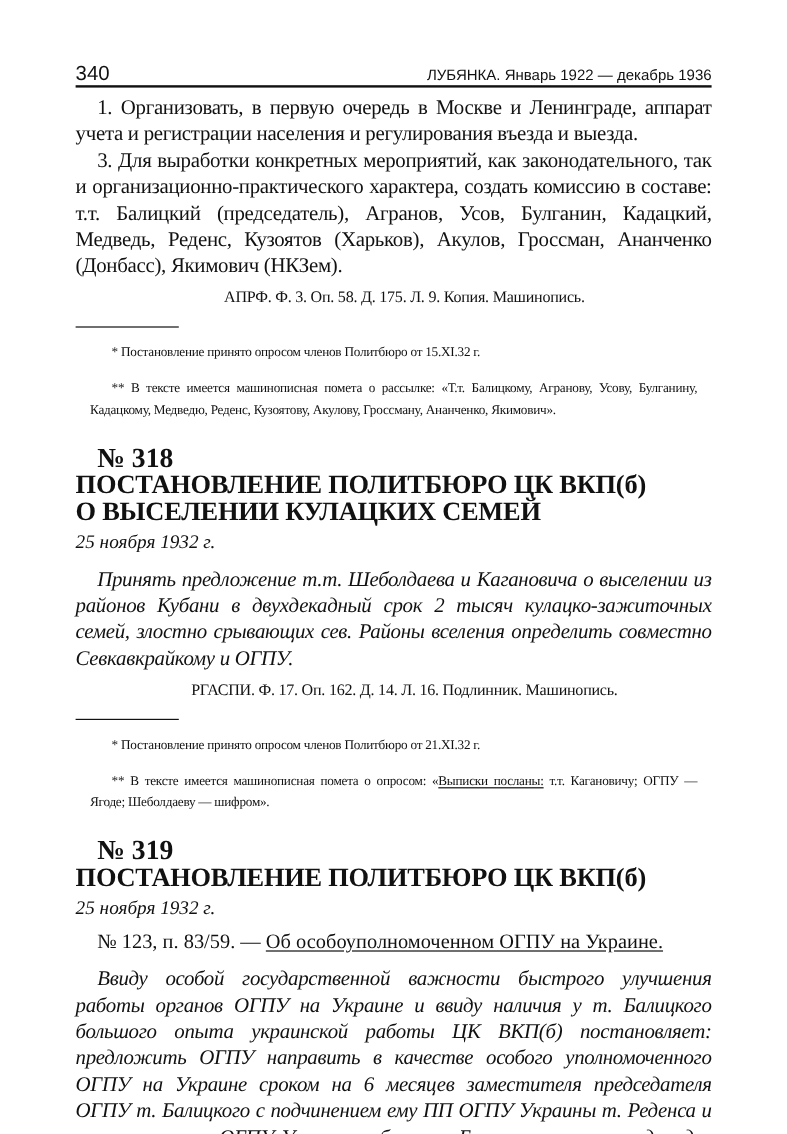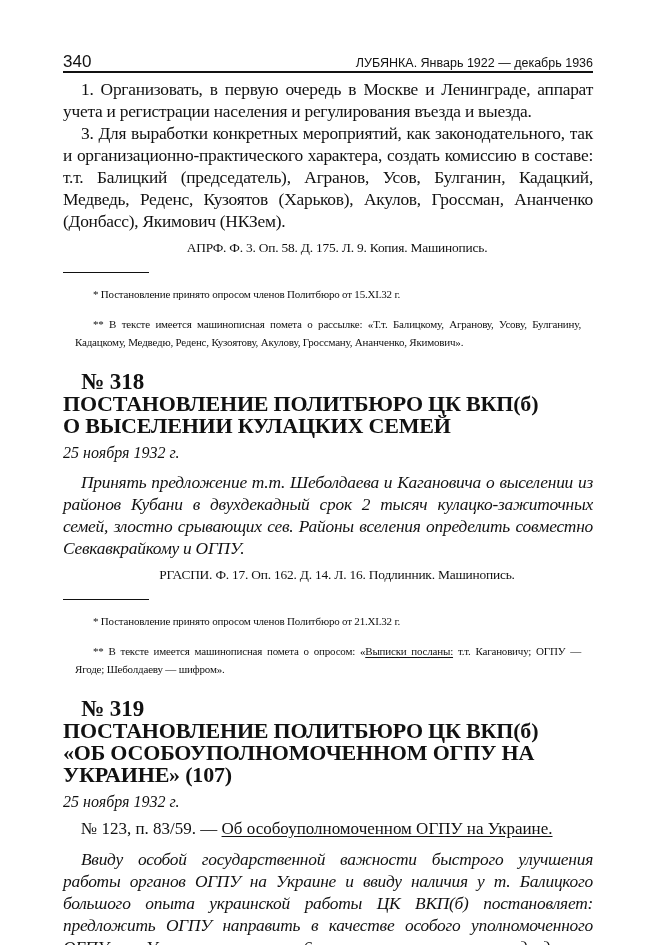--- a/index.html
+++ b/index.html
@@ -56,20 +56,19 @@
     <div class="fn-rule"></div>
     <div class="fn-block">
       <p class="fn">* Постановление принято опросом членов Политбюро от 21.XI.32 г.</p>
       <p class="fn"><span>** В тексте имеется машинописная помета о опросом: «</span><span class="u">Выписки посланы:</span><span> т.т. Кагановичу; ОГПУ — Ягоде; Шеболдаеву — шифром».</span></p>
     </div>
   </div>
 
   <div>
     <div class="doc-number">№ 319</div>
     <div class="doc-title">ПОСТАНОВЛЕНИЕ ПОЛИТБЮРО ЦК ВКП(б)</div>
-    <div class="doc-title">«ОБ ОСОБОУПОЛНОМОЧЕННОМ ОГПУ НА УКРАИНЕ» (107)</div>
     <div class="doc-date">25 ноября 1932 г.</div>
     <div class="doc-ref"><span>№ 123, п. 83/59. — </span><span class="u">Об особоуполномоченном ОГПУ на Украине.</span></div>
     <p class="p indent after-ref">Ввиду особой государственной важности быстрого улучшения работы органов ОГПУ на Украине и ввиду наличия у т. Балицкого большого опыта украинской работы ЦК ВКП(б) постановляет: предложить ОГПУ направить в качестве особого уполномоченного ОГПУ на Украине сроком на 6 месяцев заместителя председателя ОГПУ т. Балицкого с подчинением ему ПП ОГПУ Украины т. Реденса и всего аппарата ОГПУ Украины, обязав т. Балицкого через каждые две декады представлять в ЦК ВКП(б) краткий доклад о работе органов ОГПУ Украины.</p>
 
   </div>
 
 </div>
 
 </body></html>

